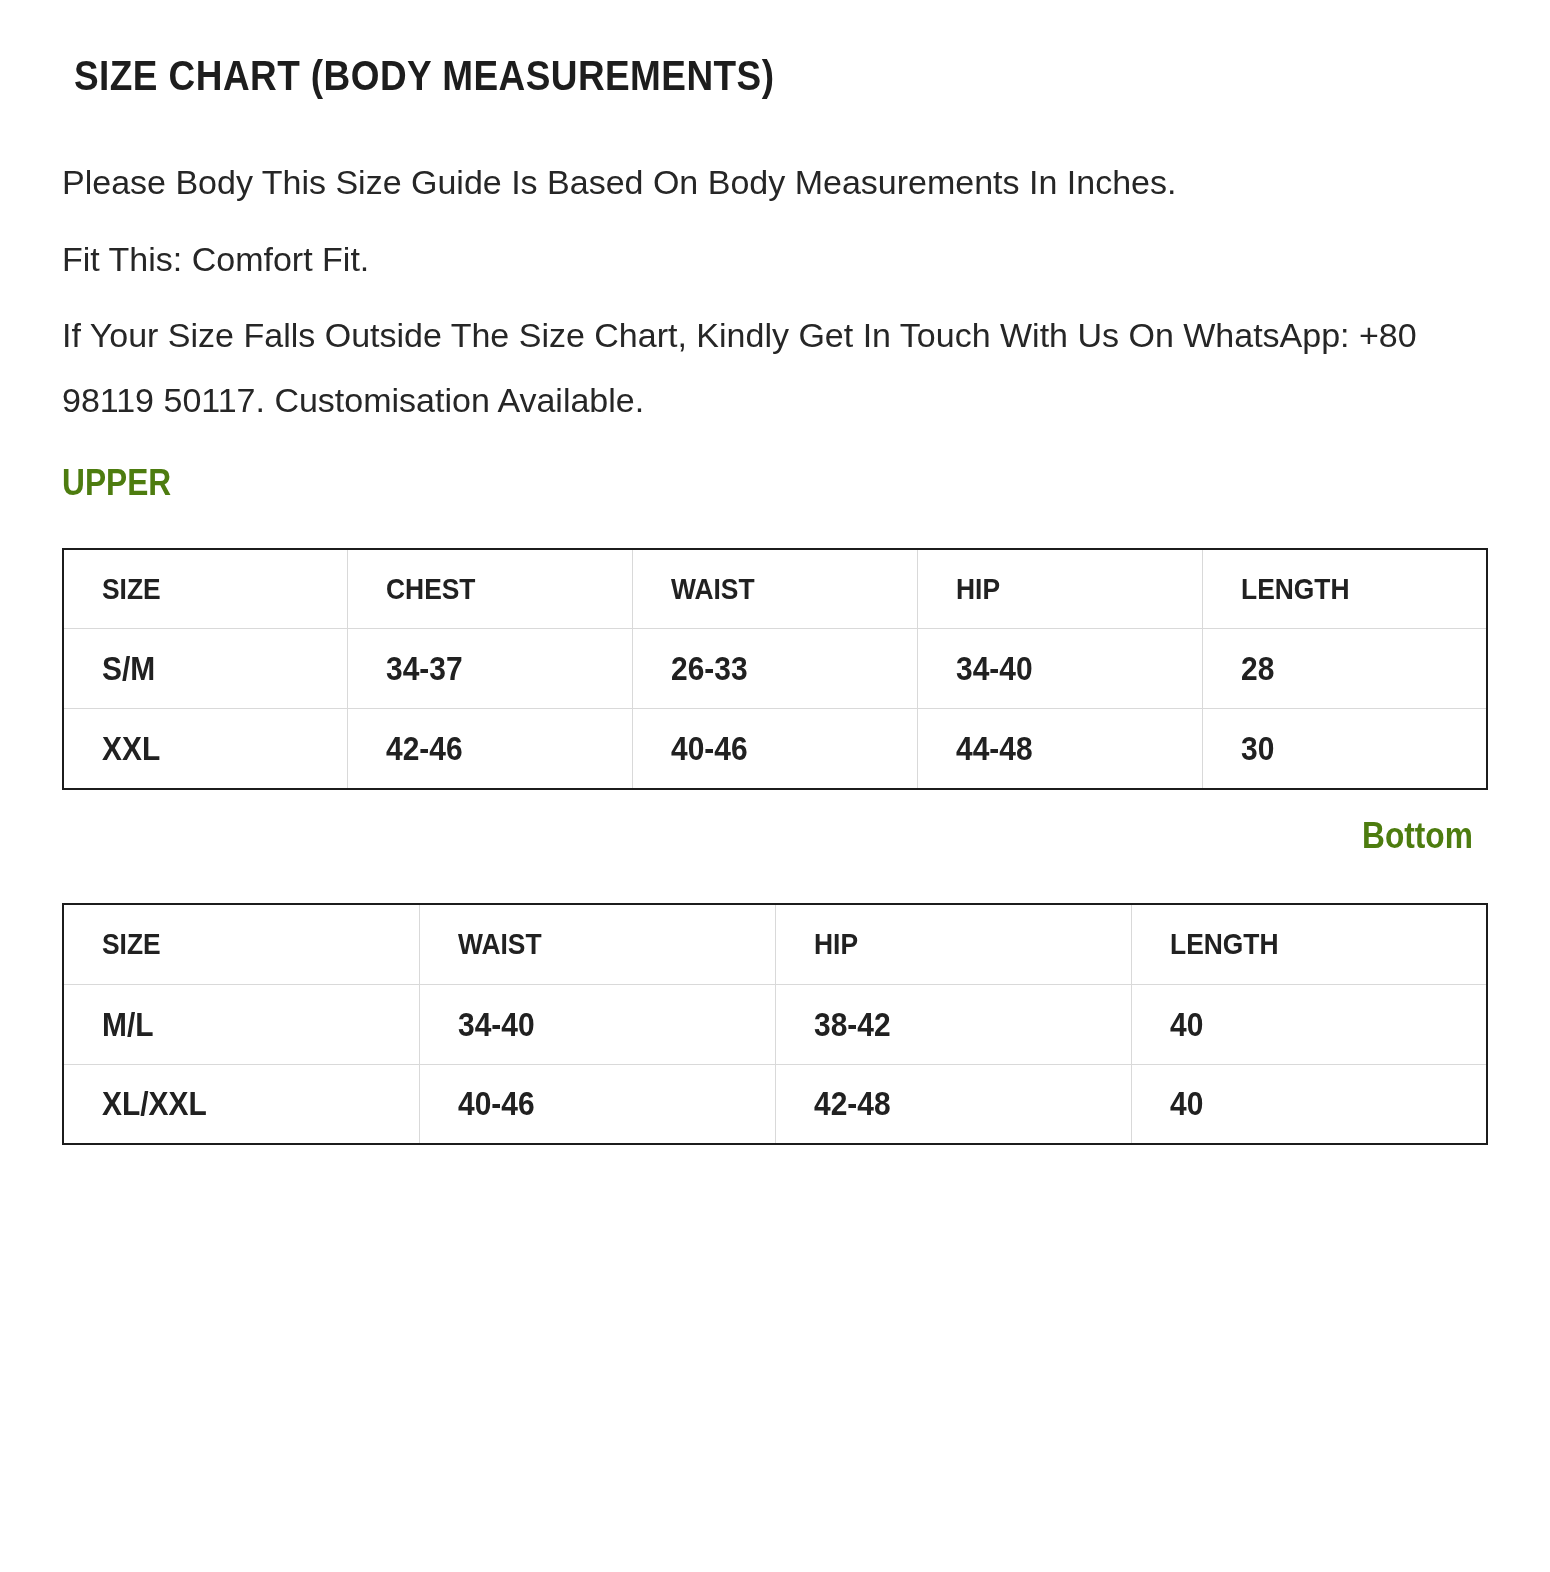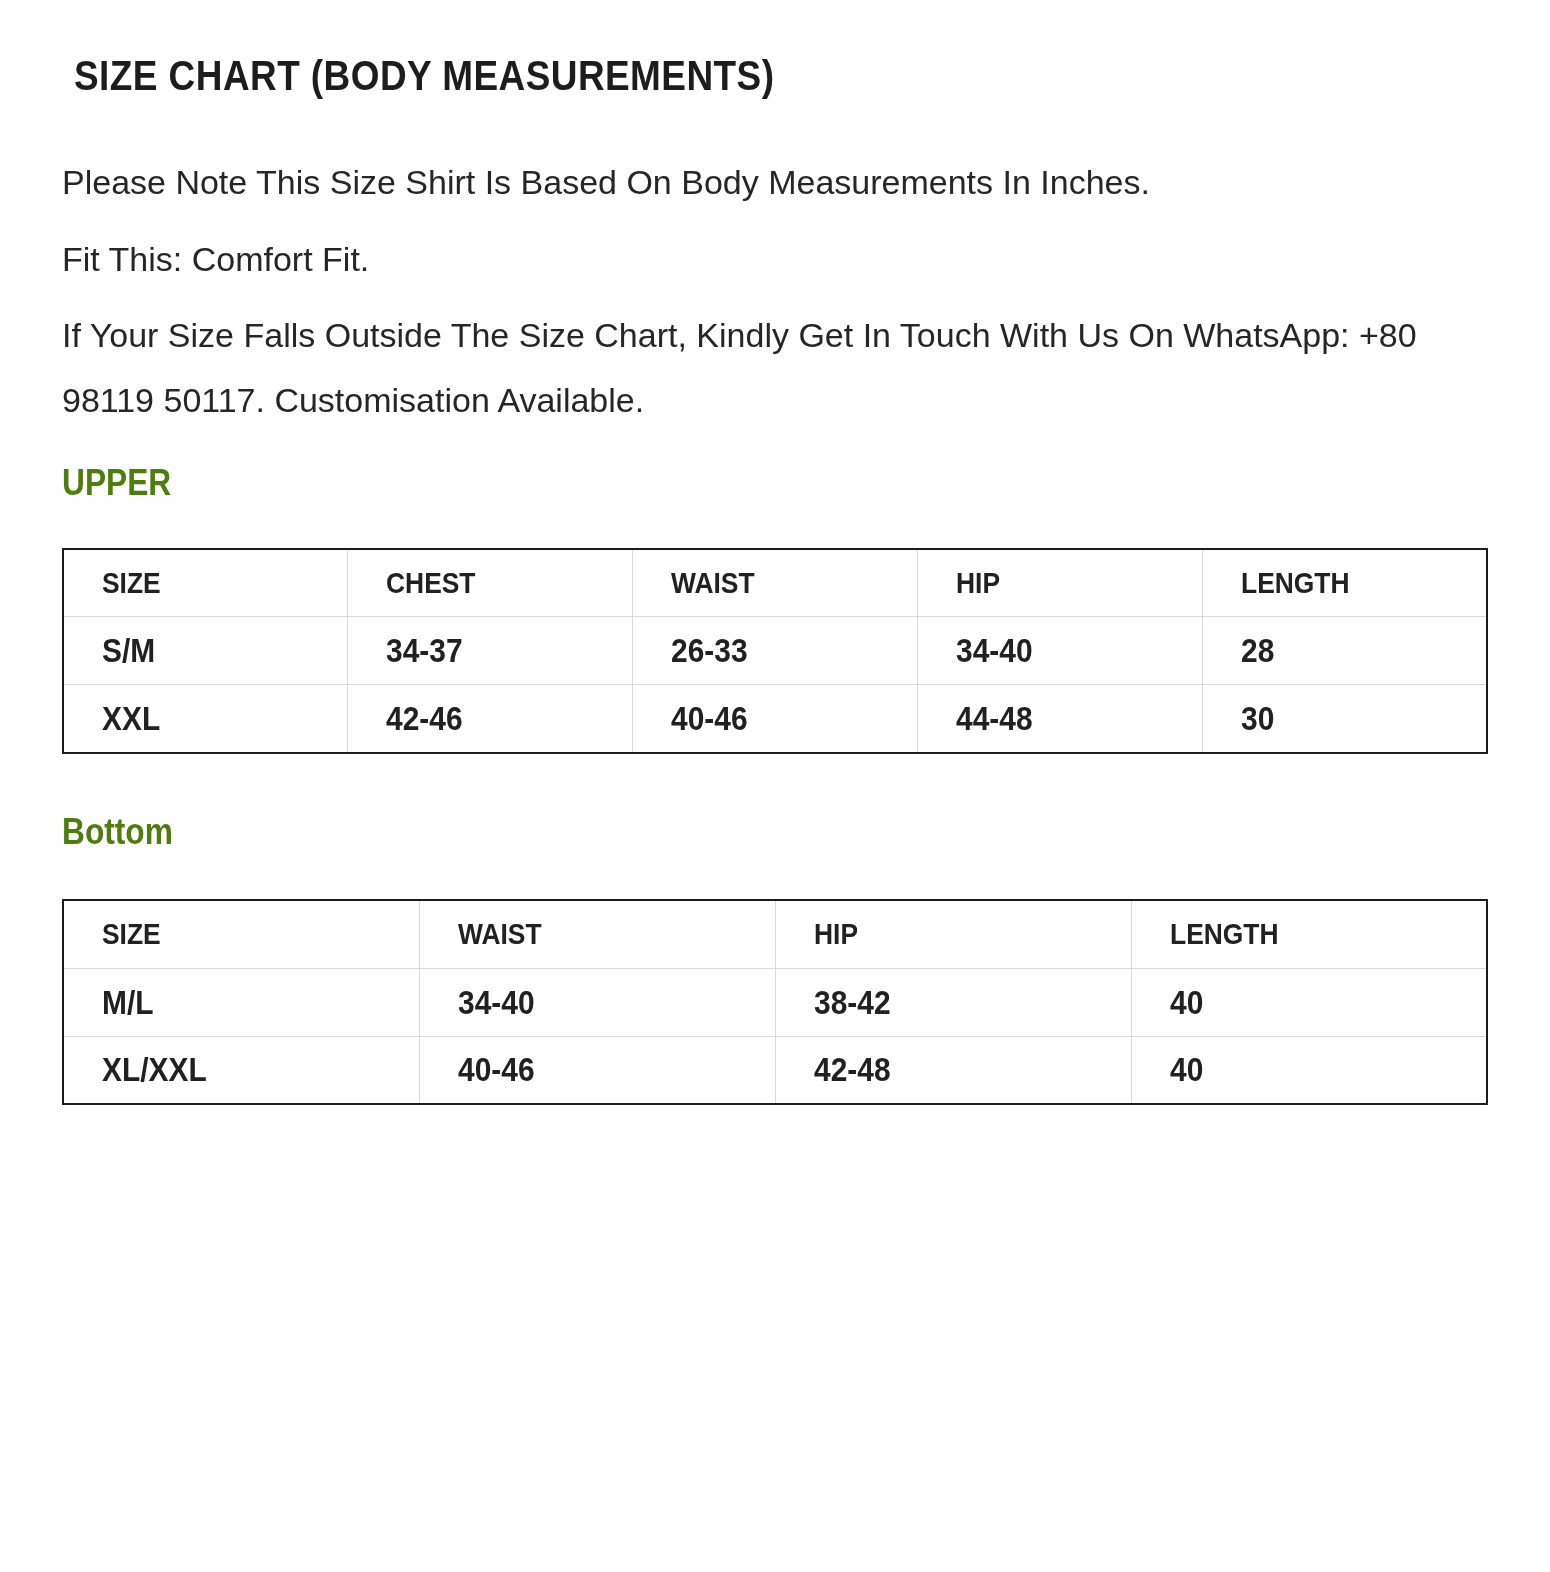--- a/index.html
+++ b/index.html
@@ -34,53 +34,54 @@
     margin: 0 0 12px 0;
   }
   h2.section-heading {
     font-size: 36px;
     font-weight: 700;
     color: #4d7c0f;
     margin: 28px 0 44px 0;
     line-height: 1.2;
   }
   h2.section-heading.second {
-    margin-top: 56px;
+    margin-top: 24px;
     margin-bottom: 46px;
+    text-align: right;
   }
   table.size-table {
     width: 100%;
     border-collapse: collapse;
     table-layout: fixed;
     border: 2px solid #1c1c1c;
   }
   table.size-table th,
   table.size-table td {
     border: 1px solid #d9d9d9;
-    height: 68px;
+    height: 80px;
     padding: 0 38px;
     text-align: left;
     vertical-align: middle;
   }
   table.size-table th span,
   table.size-table td span {
     font-weight: 700;
     color: #212121;
   }
   table.size-table th { font-size: 30px; }
   table.size-table td { font-size: 34px; }
 </style>
 </head>
 <body>
 
 <main>
 
   <h1 class="page-title"><span class="cond">SIZE CHART (BODY MEASUREMENTS)</span></h1>
 
-  <p class="note">Please Note This Size Shirt Is Based On Body Measurements In Inches.</p>
+  <p class="note">Please Body This Size Guide Is Based On Body Measurements In Inches.</p>
   <p class="note">Fit This: Comfort Fit.</p>
   <p class="note">If Your Size Falls Outside The Size Chart, Kindly Get In Touch With Us On WhatsApp: +80 98119 50117. Customisation Available.</p>
 
   <h2 class="section-heading"><span class="cond">UPPER</span></h2>
 
   <table class="size-table">
     <thead>
       <tr>
         <th><span class="cond">SIZE</span></th>
         <th><span class="cond">CHEST</span></th>

